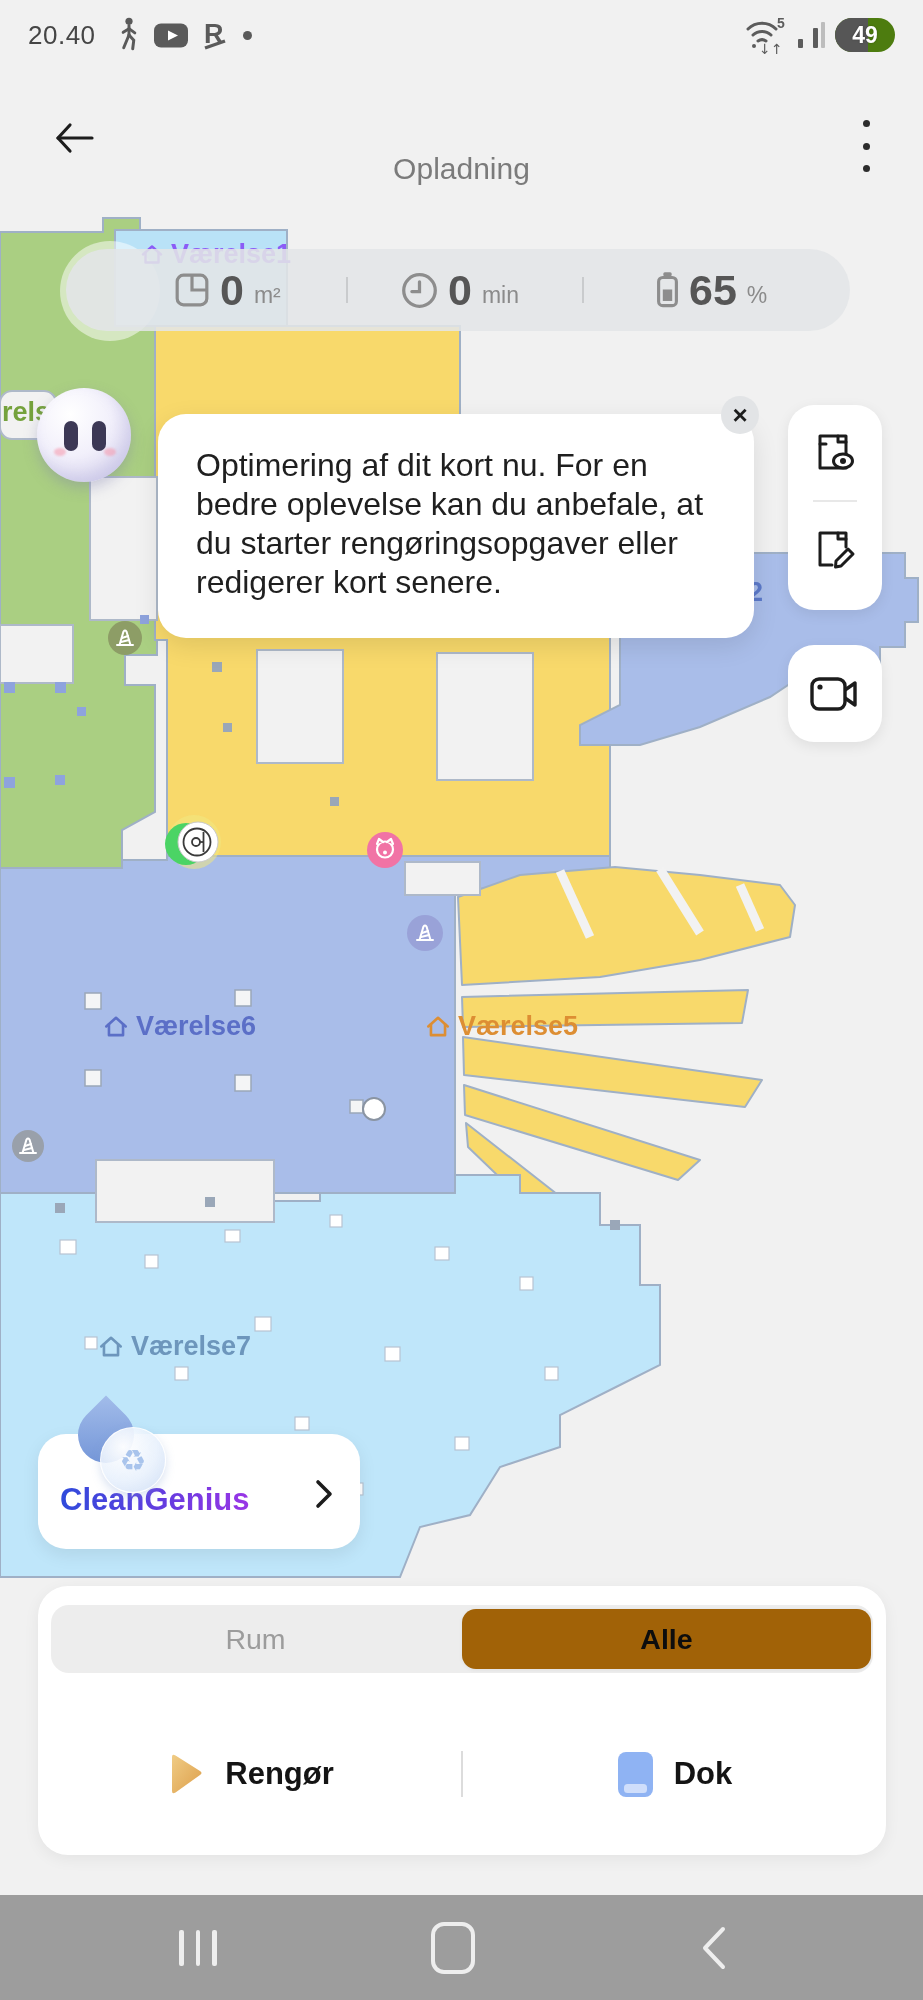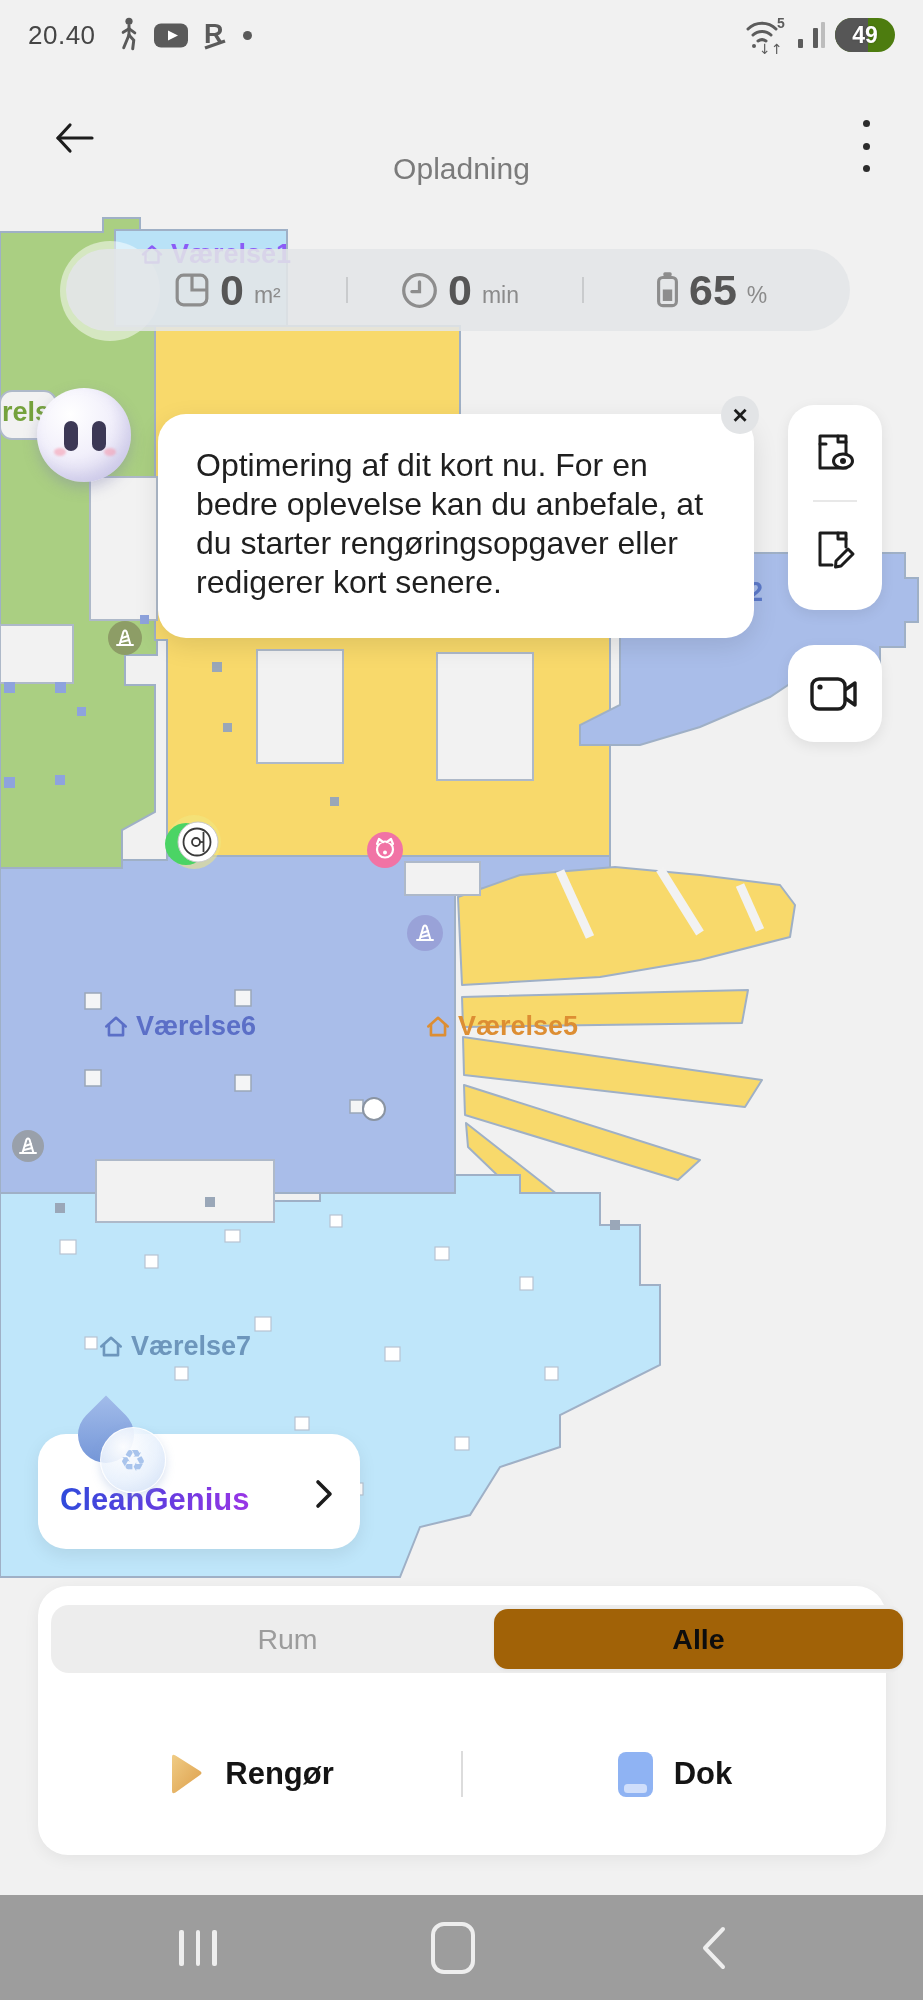--- a/index.html
+++ b/index.html
@@ -61,21 +61,21 @@
   
   .cg-card{left:38px;top:1249px;width:322px;height:115px;border-radius:28px;background:#fff;box-shadow:0 6px 18px rgba(0,0,0,.08);cursor:pointer;}
   .cg-drop{left:60px;top:1212px;width:110px;height:100px;}
   .cg-drop .drop{position:absolute;left:18px;top:10px;width:56px;height:56px;border-radius:0 50% 50% 50%;transform:rotate(45deg);background:linear-gradient(135deg,#a2bcea,#6d90d5);}
   .cg-drop .sphere{position:absolute;left:40px;top:30px;width:64px;height:64px;border-radius:50%;background:radial-gradient(circle at 35% 30%,rgba(255,255,255,.97) 0%,rgba(231,240,252,.85) 55%,rgba(196,214,242,.8) 100%);border:1px solid rgba(255,255,255,.9);box-shadow:0 4px 10px rgba(130,160,210,.3);display:flex;align-items:center;justify-content:center;font-size:30px;color:#a9c4ec;}
   .cg-label{position:absolute;left:22px;top:48px;font-size:31px;font-weight:700;background:linear-gradient(90deg,#2f4bdb 0%,#6a3be0 60%,#9a35e6 100%);-webkit-background-clip:text;background-clip:text;color:transparent;}
   .cg-chev{position:absolute;right:26px;top:44px;}
 
   
   .panel{left:38px;top:1586px;width:848px;height:269px;border-radius:30px;background:#fff;box-shadow:0 4px 16px rgba(0,0,0,.06);}
-  .seg{position:absolute;left:13px;top:19px;width:822px;height:68px;border-radius:18px;background:#ededed;display:flex;padding-left:32px;}
+  .seg{position:absolute;left:13px;top:19px;width:822px;height:68px;border-radius:18px;background:#ededed;display:flex;}
   .seg-item{flex:1;display:flex;align-items:center;justify-content:center;font-size:28.5px;color:#9c9c9c;cursor:pointer;}
   .seg-item.selected{background:#a16207;border-radius:14px;margin:4px 2px;color:#0d0d0d;font-weight:700;box-shadow:0 1px 4px rgba(0,0,0,.06);}
   .actions{position:absolute;left:0;top:128px;width:848px;height:120px;display:flex;align-items:center;}
   .action{flex:1;display:flex;align-items:center;justify-content:center;gap:20px;cursor:pointer;}
   .action .lbl{font-size:31px;font-weight:700;color:#141414;}
   .act-sep{width:2px;height:46px;background:#dcdcdc;}
 
   
   .nav-bar{left:0;top:1895px;width:923px;height:105px;background:#9d9d9d;}
   .nav-ic{position:absolute;top:0;height:105px;display:flex;align-items:center;justify-content:center;cursor:pointer;}

